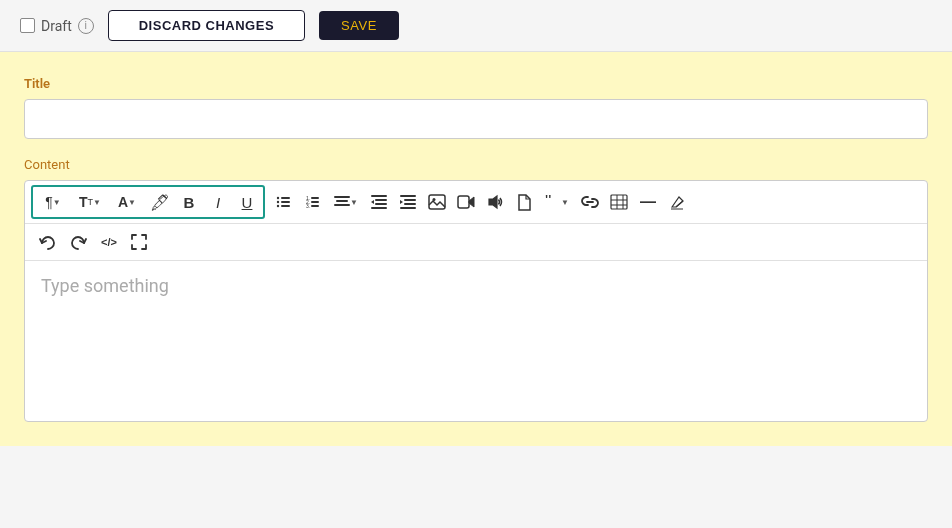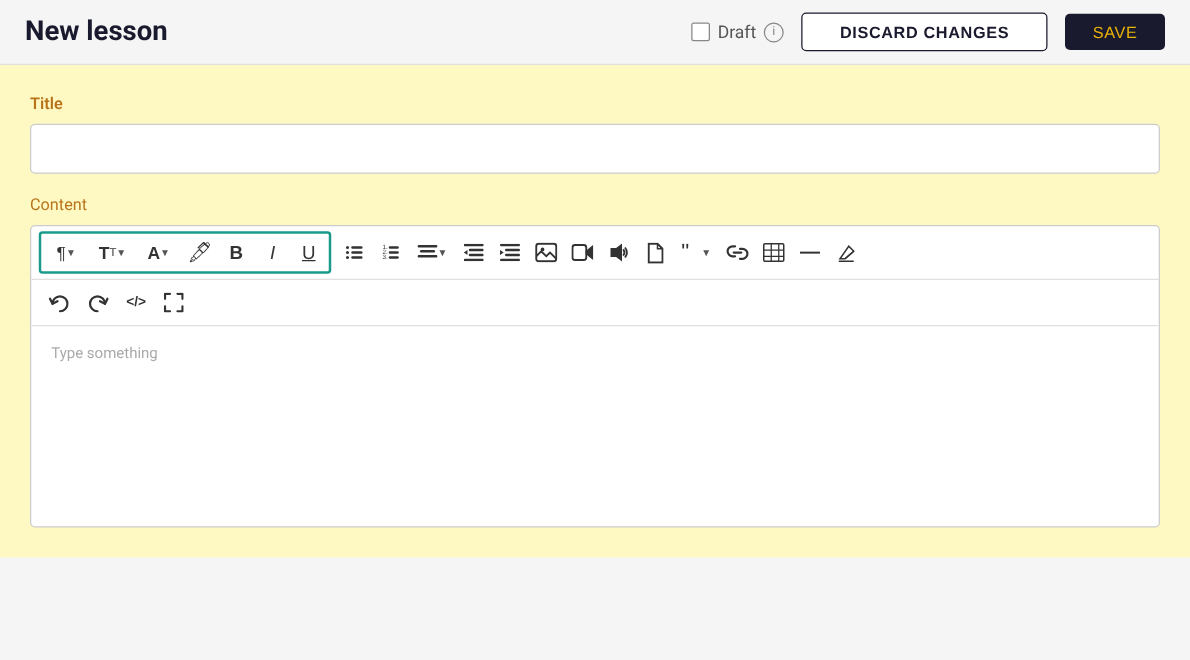--- a/index.html
+++ b/index.html
@@ -170,33 +170,32 @@
       border: none;
       background: transparent;
       border-radius: 3px;
       cursor: pointer;
       font-size: 14px;
       color: #333;
     }
     .editor-body {
       min-height: 160px;
       padding: 14px 16px;
-      font-size: 12px;
+      font-size: 18px;
       color: #aaa;
       outline: none;
     }
     .bold-icon { font-weight: 800; font-size: 15px; }
     .italic-icon { font-style: italic; font-size: 15px; }
     .underline-icon { text-decoration: underline; font-size: 15px; }
   </style>
 </head>
 <body>
 
 <div class="header">
-  <h1 class="header-title">New lesson</h1>
   <div class="header-actions">
     <div class="draft-label">
       <span class="draft-checkbox"></span>
       <span>Draft</span>
       <span class="info-icon">i</span>
     </div>
     <button class="btn-discard">DISCARD CHANGES</button>
     <button class="btn-save">SAVE</button>
   </div>
 </div>

